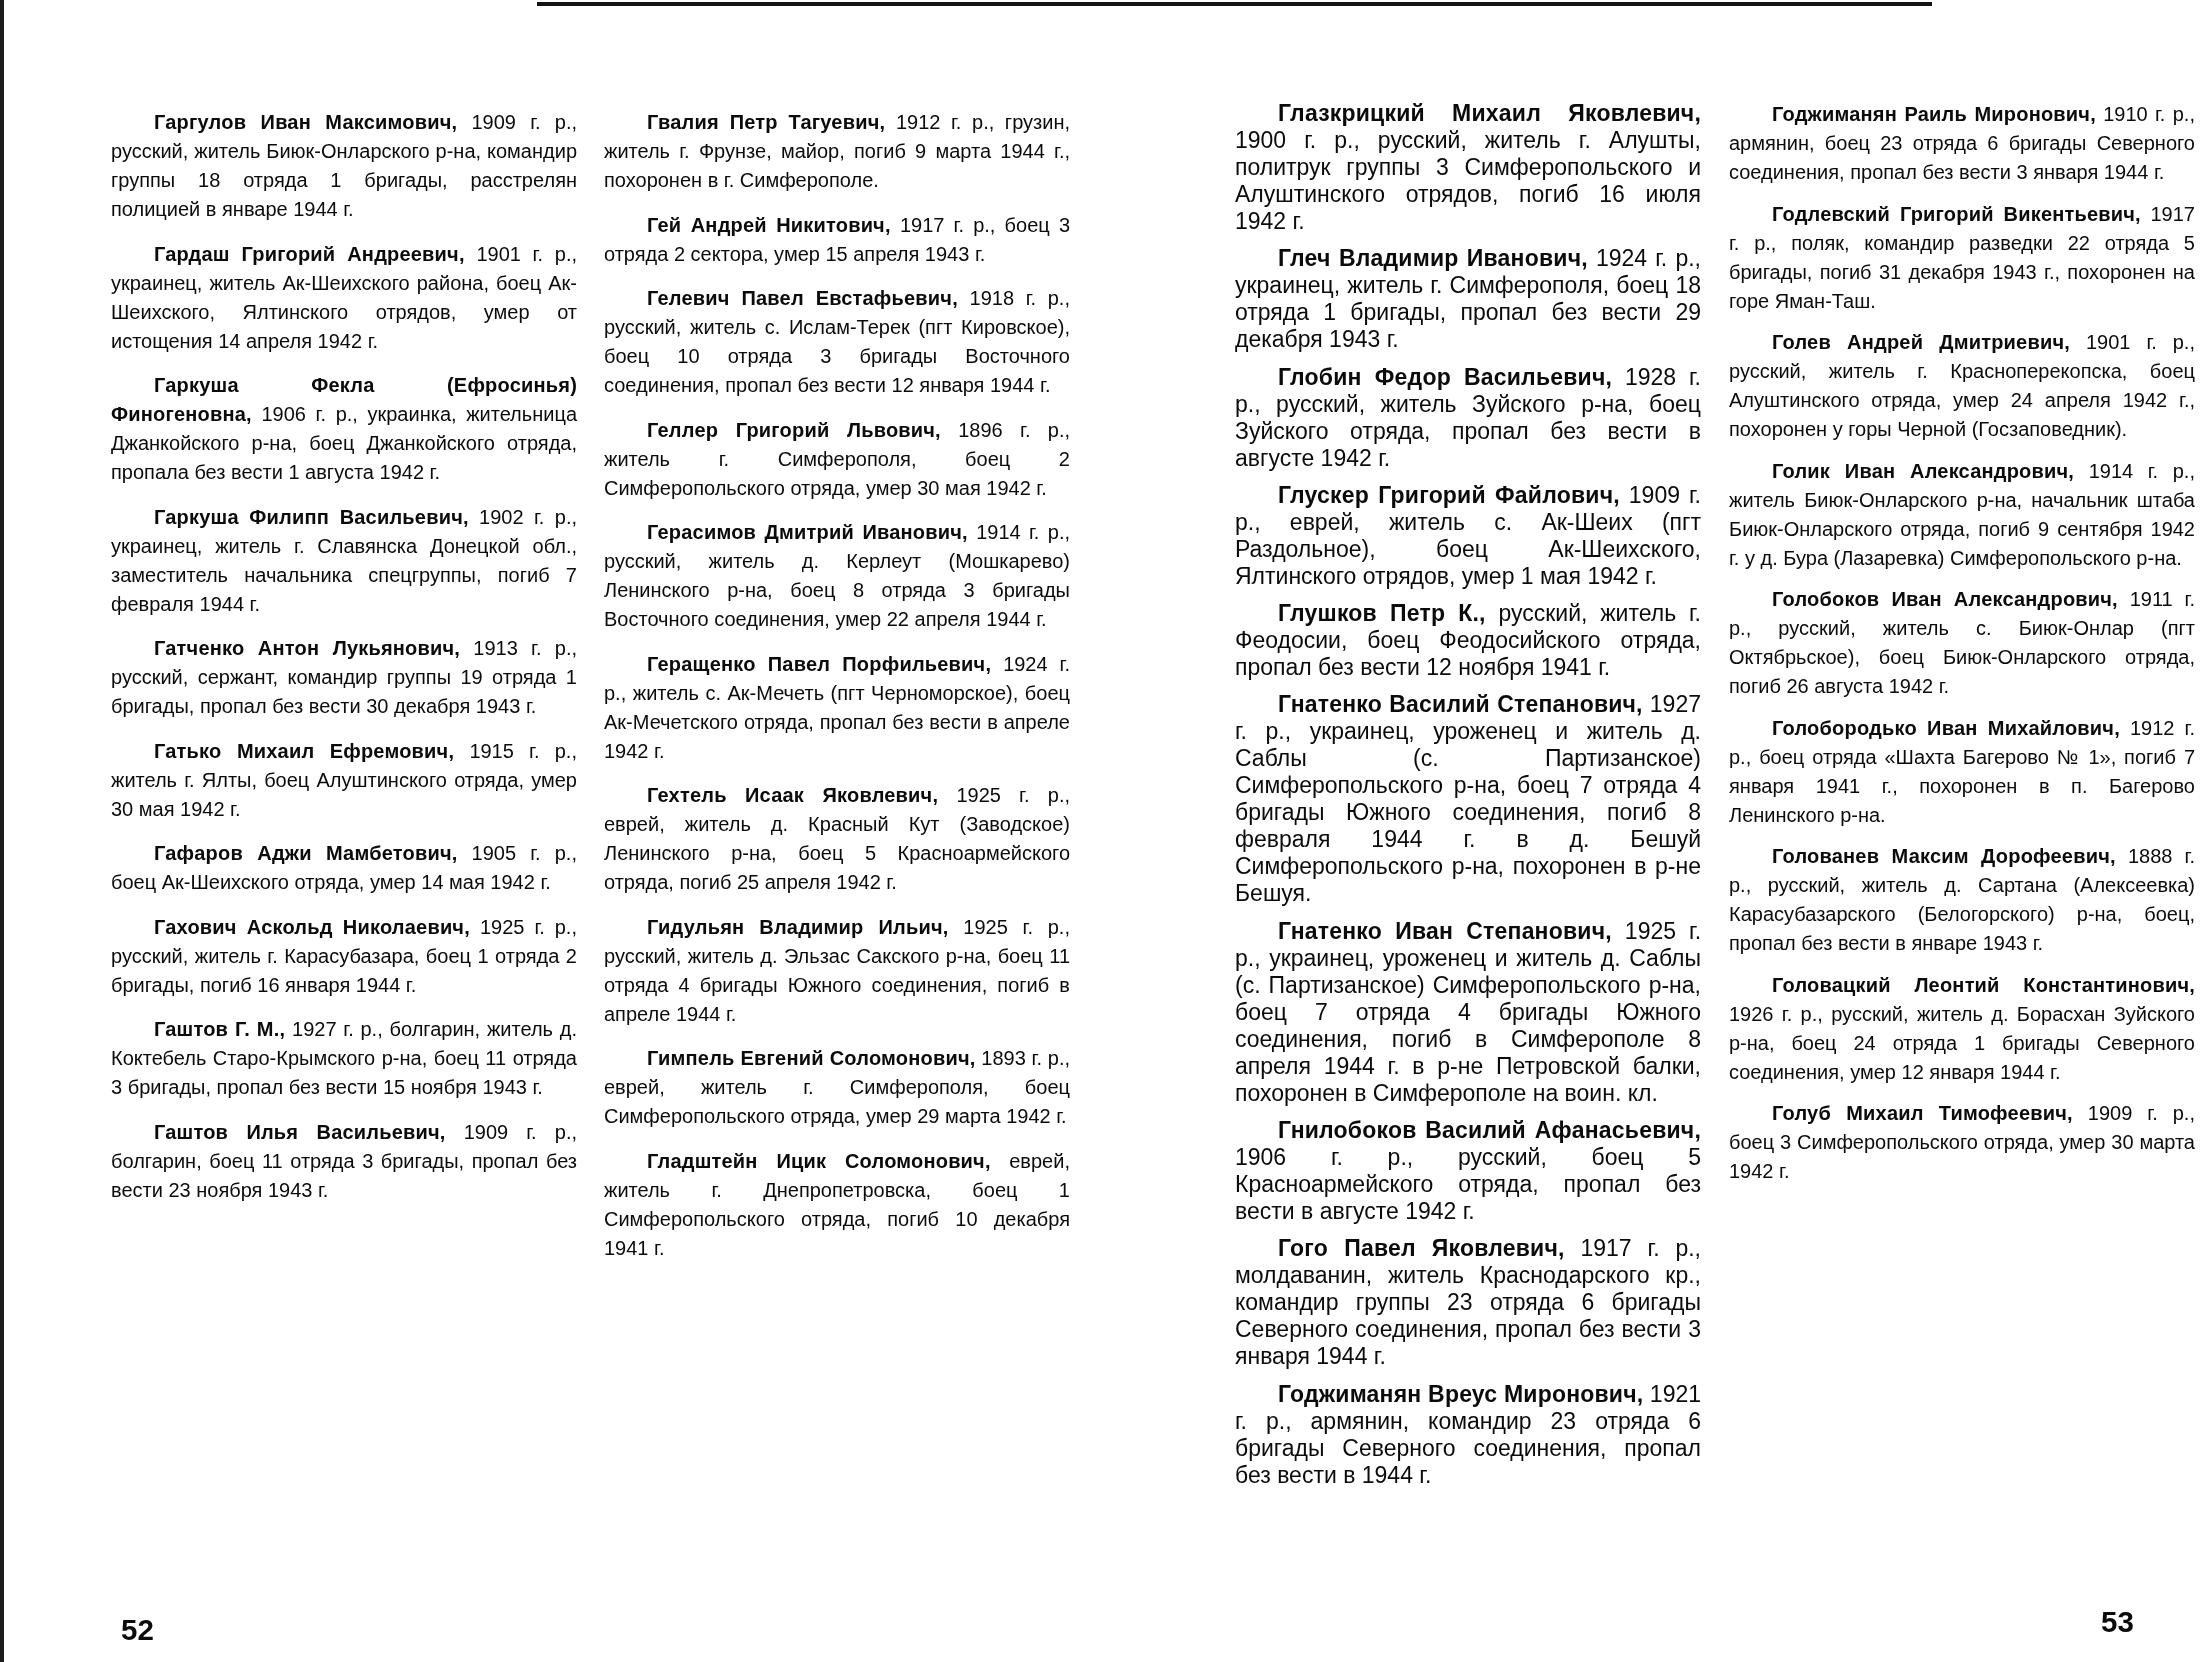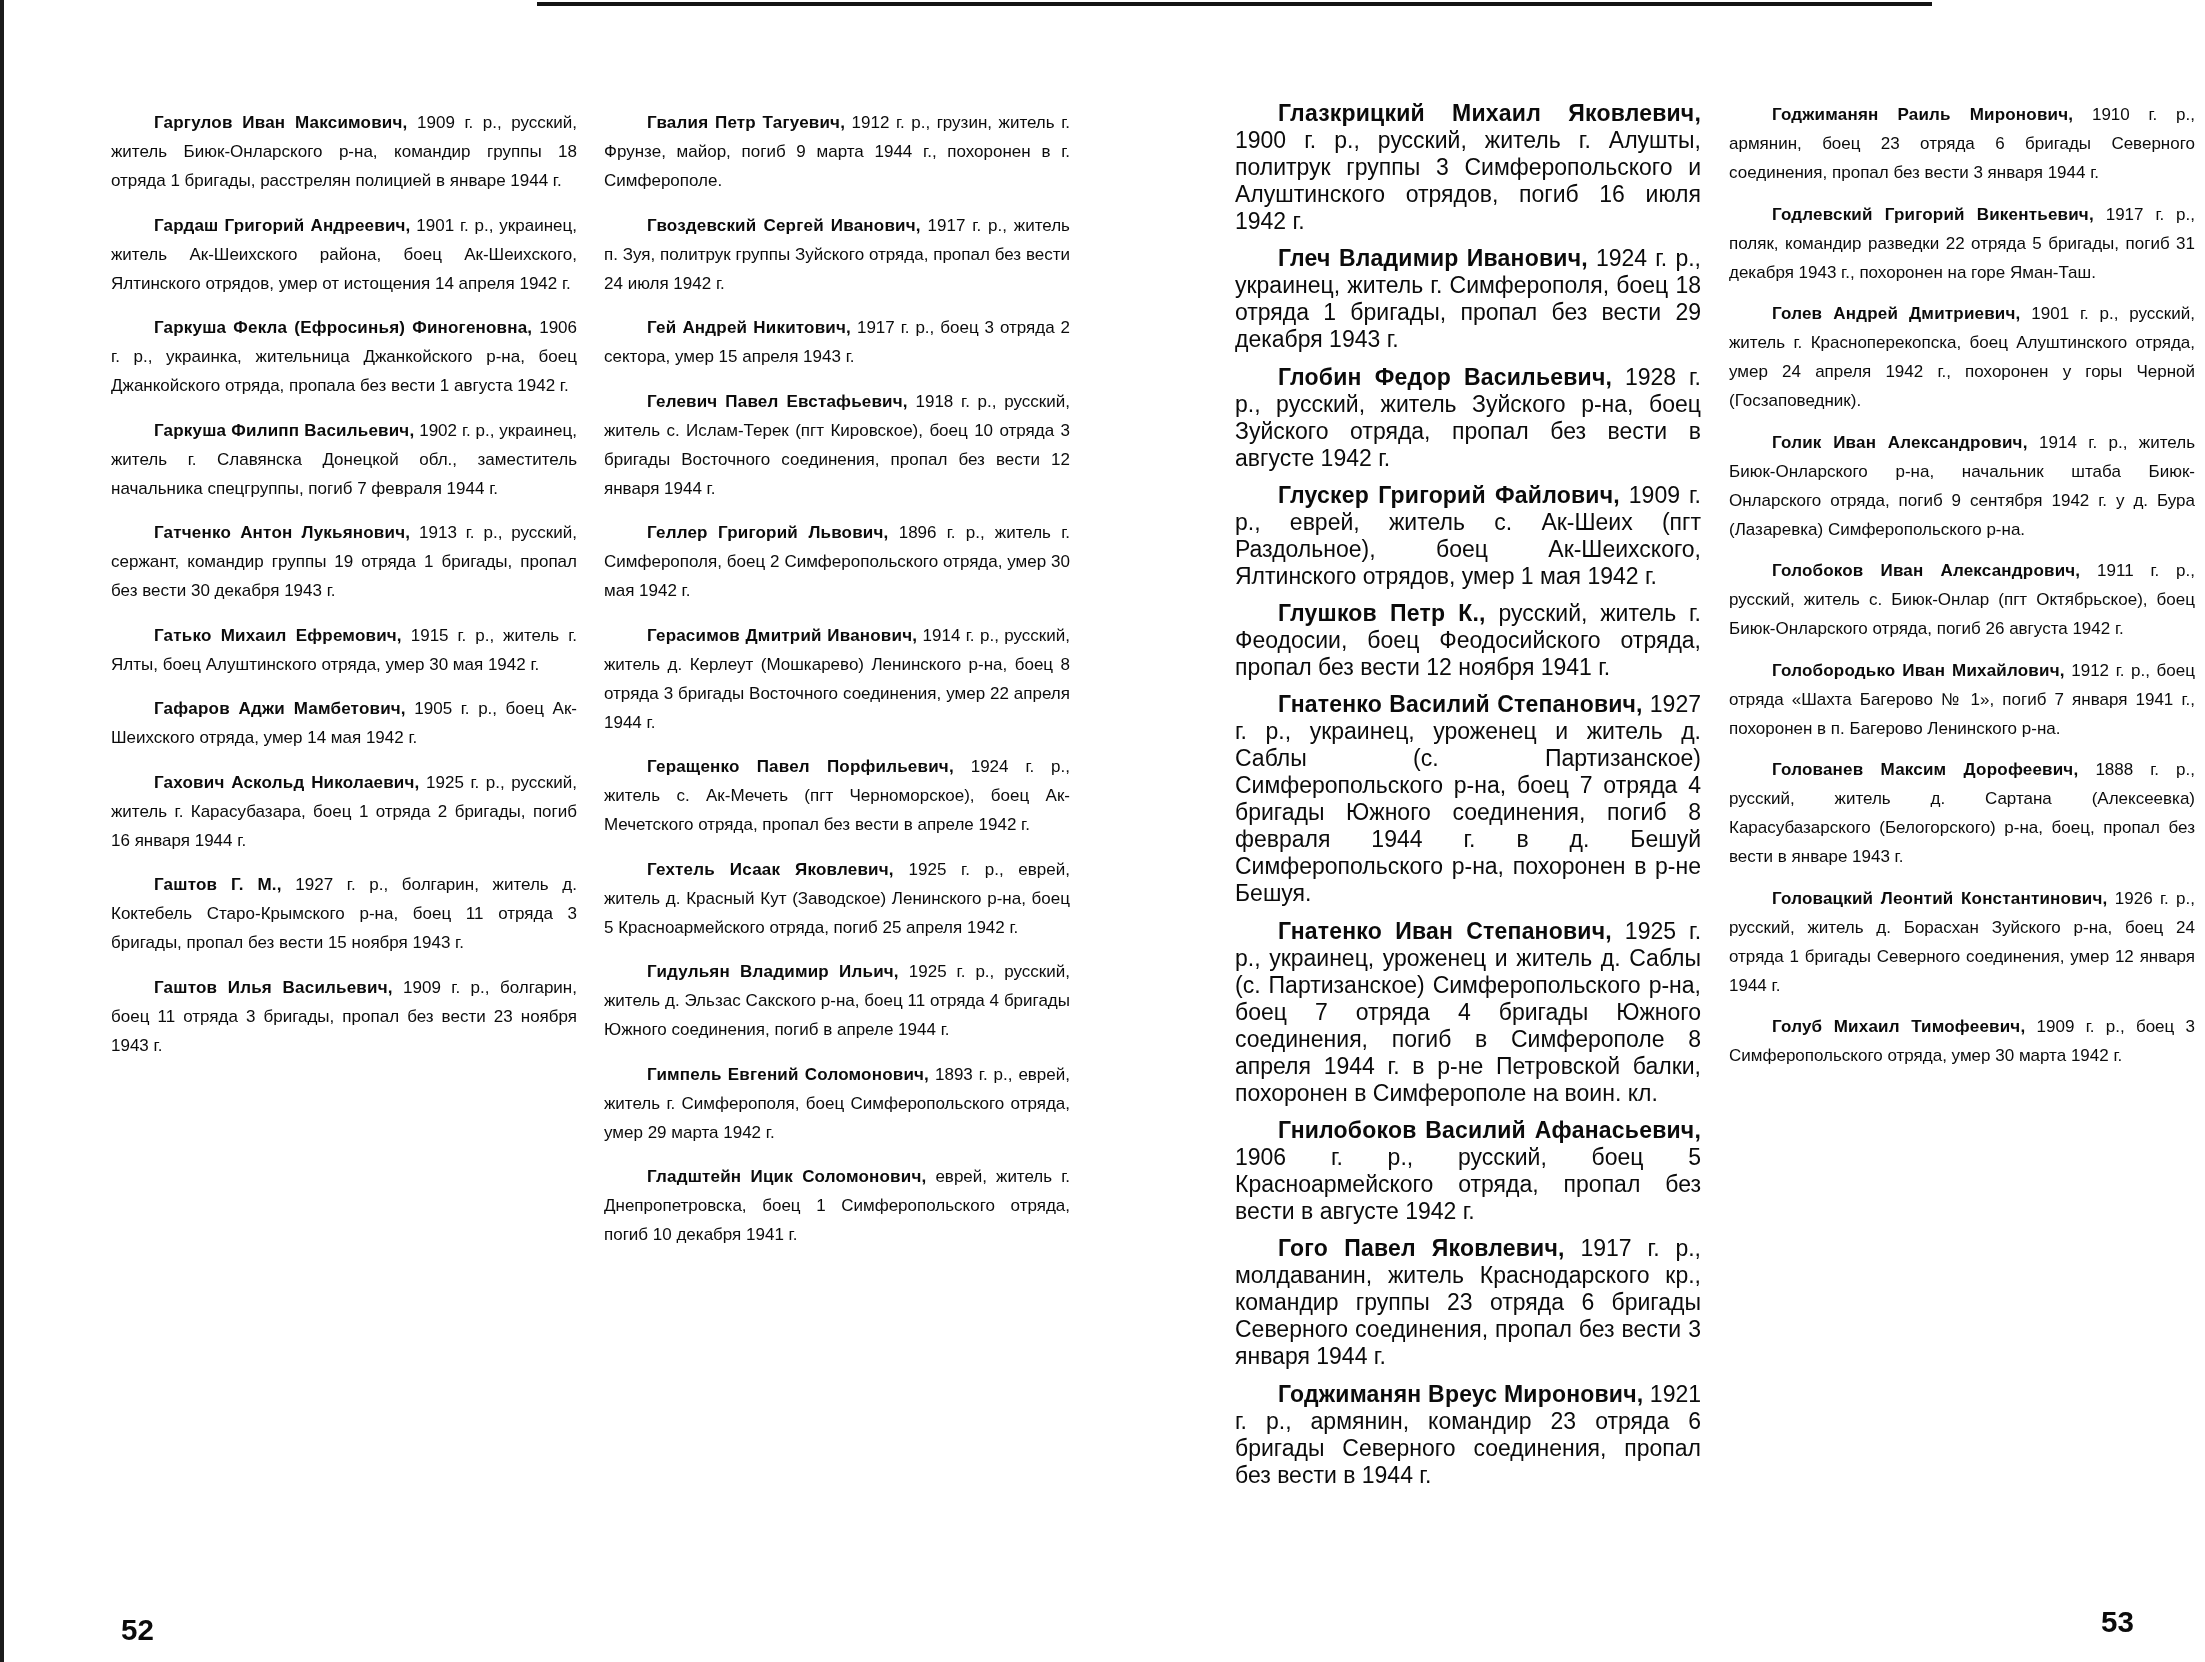--- a/index.html
+++ b/index.html
@@ -17,21 +17,21 @@
     background:#141414;
   }
   .scan-edge {
     position:absolute; left:0; top:0;
     width:3.7px; height:1663px;
     background:#1c1c1c;
   }
   .col {
     position:absolute;
     width:466px;
-    font-size:17px;
+    font-size:20px;
     line-height:29px;
     text-align:justify;
   }
   .col p.entry {
     margin:0 0 15.5px 0;
     text-indent:43px;
   }
   .col p.entry b { font-weight:700; letter-spacing:0.2px; }
   .col.dense { font-size:23px; line-height:27px; }
   .col.dense p.entry { margin-bottom:10.3px; }
@@ -63,21 +63,20 @@
       <p class="entry"><b>Гаркуша Филипп Васильевич,</b> <span>1902 г. р., украинец, житель г. Славянска Донецкой обл., заместитель начальника спецгруппы, погиб 7 февраля 1944 г.</span></p>
       <p class="entry"><b>Гатченко Антон Лукьянович,</b> <span>1913 г. р., русский, сержант, командир группы 19 отряда 1 бригады, пропал без вести 30 декабря 1943 г.</span></p>
       <p class="entry"><b>Гатько Михаил Ефремович,</b> <span>1915 г. р., житель г. Ялты, боец Алуштинского отряда, умер 30 мая 1942 г.</span></p>
       <p class="entry"><b>Гафаров Аджи Мамбетович,</b> <span>1905 г. р., боец Ак-Шеихского отряда, умер 14 мая 1942 г.</span></p>
       <p class="entry"><b>Гахович Аскольд Николаевич,</b> <span>1925 г. р., русский, житель г. Карасубазара, боец 1 отряда 2 бригады, погиб 16 января 1944 г.</span></p>
       <p class="entry"><b>Гаштов Г. М.,</b> <span>1927 г. р., болгарин, житель д. Коктебель Старо-Крымского р-на, боец 11 отряда 3 бригады, пропал без вести 15 ноября 1943 г.</span></p>
       <p class="entry"><b>Гаштов Илья Васильевич,</b> <span>1909 г. р., болгарин, боец 11 отряда 3 бригады, пропал без вести 23 ноября 1943 г.</span></p>
     </div>
   <div class="col" id="col-0-1">
       <p class="entry"><b>Гвалия Петр Тагуевич,</b> <span>1912 г. р., грузин, житель г. Фрунзе, майор, погиб 9 марта 1944 г., похоронен в г. Симферополе.</span></p>
-      <p class="entry"><b>Гвоздевский Сергей Иванович,</b> <span>1917 г. р., житель п. Зуя, политрук группы Зуйского отряда, пропал без вести 24 июля 1942 г.</span></p>
       <p class="entry"><b>Гей Андрей Никитович,</b> <span>1917 г. р., боец 3 отряда 2 сектора, умер 15 апреля 1943 г.</span></p>
       <p class="entry"><b>Гелевич Павел Евстафьевич,</b> <span>1918 г. р., русский, житель с. Ислам-Терек (пгт Кировское), боец 10 отряда 3 бригады Восточного соединения, пропал без вести 12 января 1944 г.</span></p>
       <p class="entry"><b>Геллер Григорий Львович,</b> <span>1896 г. р., житель г. Симферополя, боец 2 Симферопольского отряда, умер 30 мая 1942 г.</span></p>
       <p class="entry"><b>Герасимов Дмитрий Иванович,</b> <span>1914 г. р., русский, житель д. Керлеут (Мошкарево) Ленинского р-на, боец 8 отряда 3 бригады Восточного соединения, умер 22 апреля 1944 г.</span></p>
       <p class="entry"><b>Геращенко Павел Порфильевич,</b> <span>1924 г. р., житель с. Ак-Мечеть (пгт Черноморское), боец Ак-Мечетского отряда, пропал без вести в апреле 1942 г.</span></p>
       <p class="entry"><b>Гехтель Исаак Яковлевич,</b> <span>1925 г. р., еврей, житель д. Красный Кут (Заводское) Ленинского р-на, боец 5 Красноармейского отряда, погиб 25 апреля 1942 г.</span></p>
       <p class="entry"><b>Гидульян Владимир Ильич,</b> <span>1925 г. р., русский, житель д. Эльзас Сакского р-на, боец 11 отряда 4 бригады Южного соединения, погиб в апреле 1944 г.</span></p>
       <p class="entry"><b>Гимпель Евгений Соломонович,</b> <span>1893 г. р., еврей, житель г. Симферополя, боец Симферопольского отряда, умер 29 марта 1942 г.</span></p>
       <p class="entry"><b>Гладштейн Ицик Соломонович,</b> <span>еврей, житель г. Днепропетровска, боец 1 Симферопольского отряда, погиб 10 декабря 1941 г.</span></p>
     </div>

